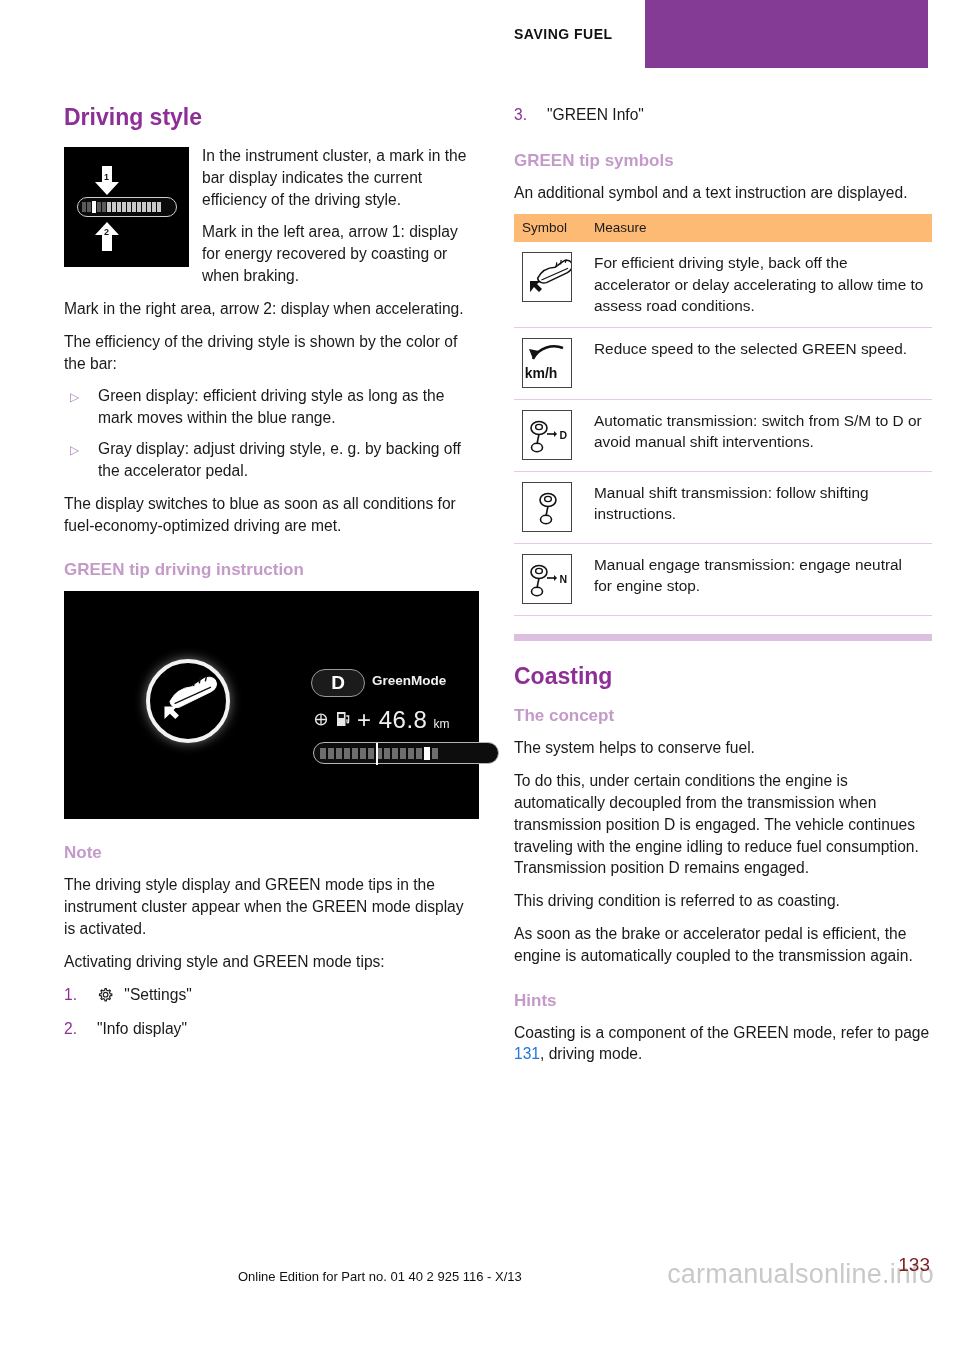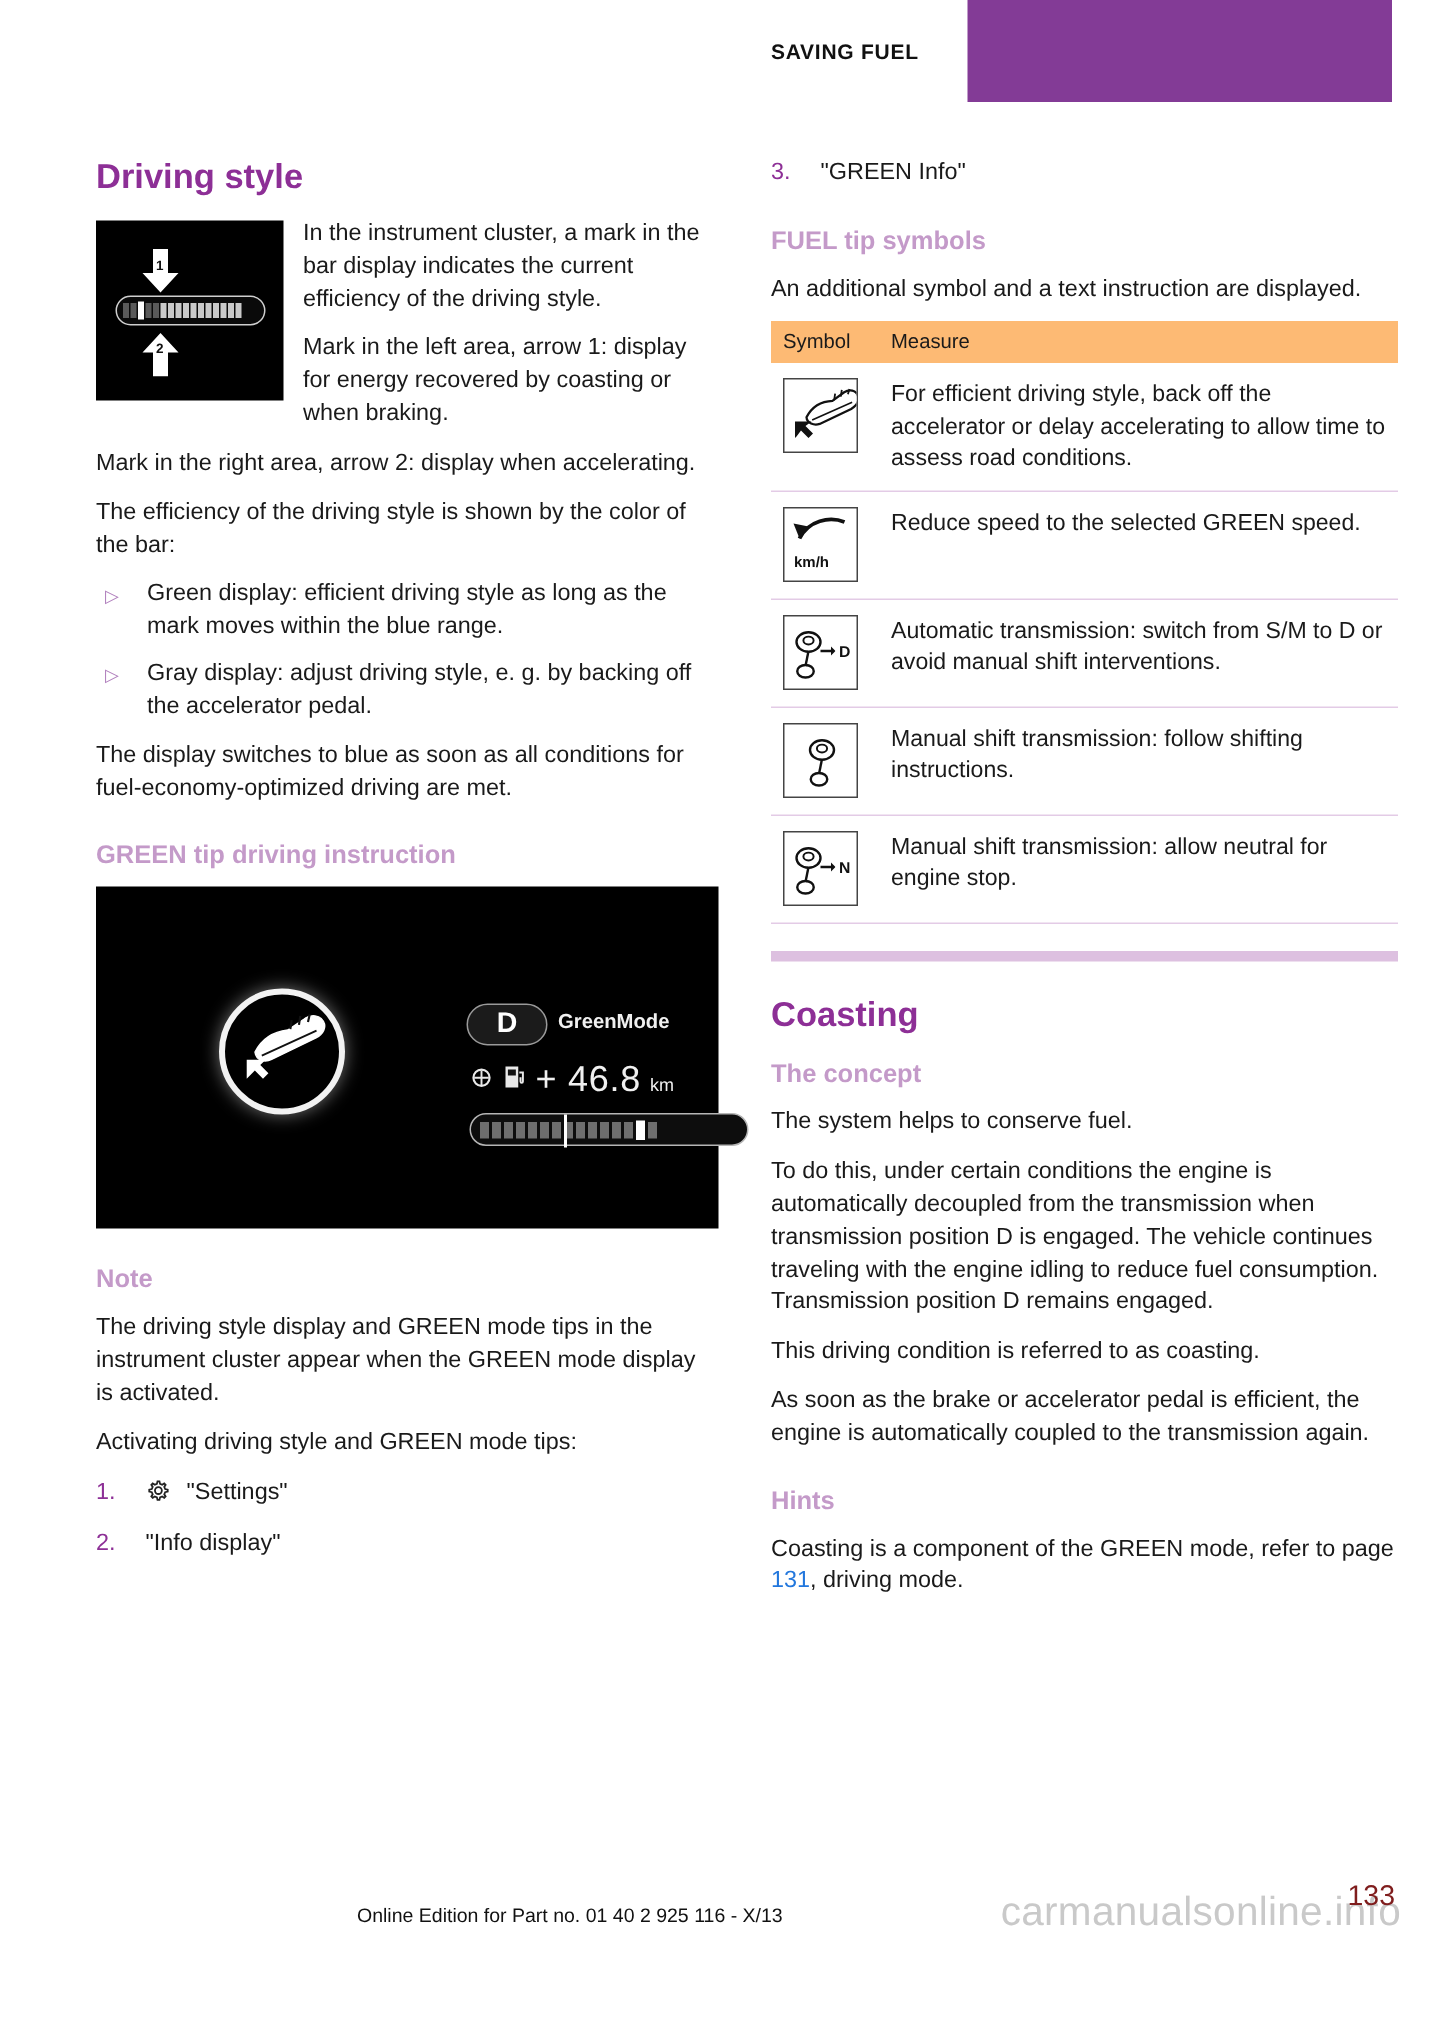--- a/index.html
+++ b/index.html
@@ -167,21 +167,21 @@
   table.symtab tbody tr:last-child td { border-bottom: 1.4px solid #e3cbe6; }
   table.symtab tbody td.symcell { padding: 10px 0 11px 8px; width: 72px; }
   .symbox {
     width: 50px; height: 50px;
     border: 1.3px solid #444;
     background: #fff;
     position: relative;
   }
   .kmh-lab {
     position: absolute; left: 0; right: 12px; bottom: 4px;
-    text-align: center; font-size: 10px; font-weight: bold; color: #111;
+    text-align: center; font-size: 14px; font-weight: bold; color: #111;
   }
   .dlab {
     position: absolute; right: 4px; top: 17px;
     font-size: 10.5px; font-weight: bold; color: #111;
   }
 
   hr.rule {
     border: none; height: 7px; background: #ddc0e0;
     margin: 18px 0 20px 0;
   }
@@ -349,21 +349,21 @@
 
   <div class="col col-right">
 
     <ol class="num" style="margin-top:0;">
       <li>
         <span class="n">3.</span>
         <span>"GREEN Info"</span>
       </li>
     </ol>
 
-    <h2 class="sub">FUEL tip symbols</h2>
+    <h2 class="sub">GREEN tip symbols</h2>
     <p>An additional symbol and a text instruction are displayed.</p>
 
     <table class="symtab">
       <thead>
         <tr>
           <th class="c1">Symbol</th>
           <th>Measure</th>
         </tr>
       </thead>
       <tbody>
@@ -432,21 +432,21 @@
                 <ellipse cx="12" cy="14" rx="8" ry="6.5" fill="none" stroke="#111" stroke-width="1.6"></ellipse>
                 <ellipse cx="12" cy="13" rx="3.4" ry="2.6" fill="none" stroke="#111" stroke-width="1.3"></ellipse>
                 <path d="M12,20 L10,30" stroke="#111" stroke-width="1.6" fill="none"></path>
                 <ellipse cx="10" cy="33.5" rx="5.5" ry="4.2" fill="none" stroke="#111" stroke-width="1.6"></ellipse>
                 <path d="M20,20 L27,20" stroke="#111" stroke-width="1.6"></path>
                 <polygon points="27,17 30,20 27,23" fill="#111"></polygon>
               </svg>
               <div class="dlab">N</div>
             </div>
           </td>
-          <td>Manual shift transmission: allow neutral for engine stop.</td>
+          <td>Manual engage transmission: engage neutral for engine stop.</td>
         </tr>
       </tbody>
     </table>
 
     <hr class="rule">
 
     <h1 class="sec coast">Coasting</h1>
     <h2 class="sub first">The concept</h2>
 
     <p>The system helps to conserve fuel.</p>

